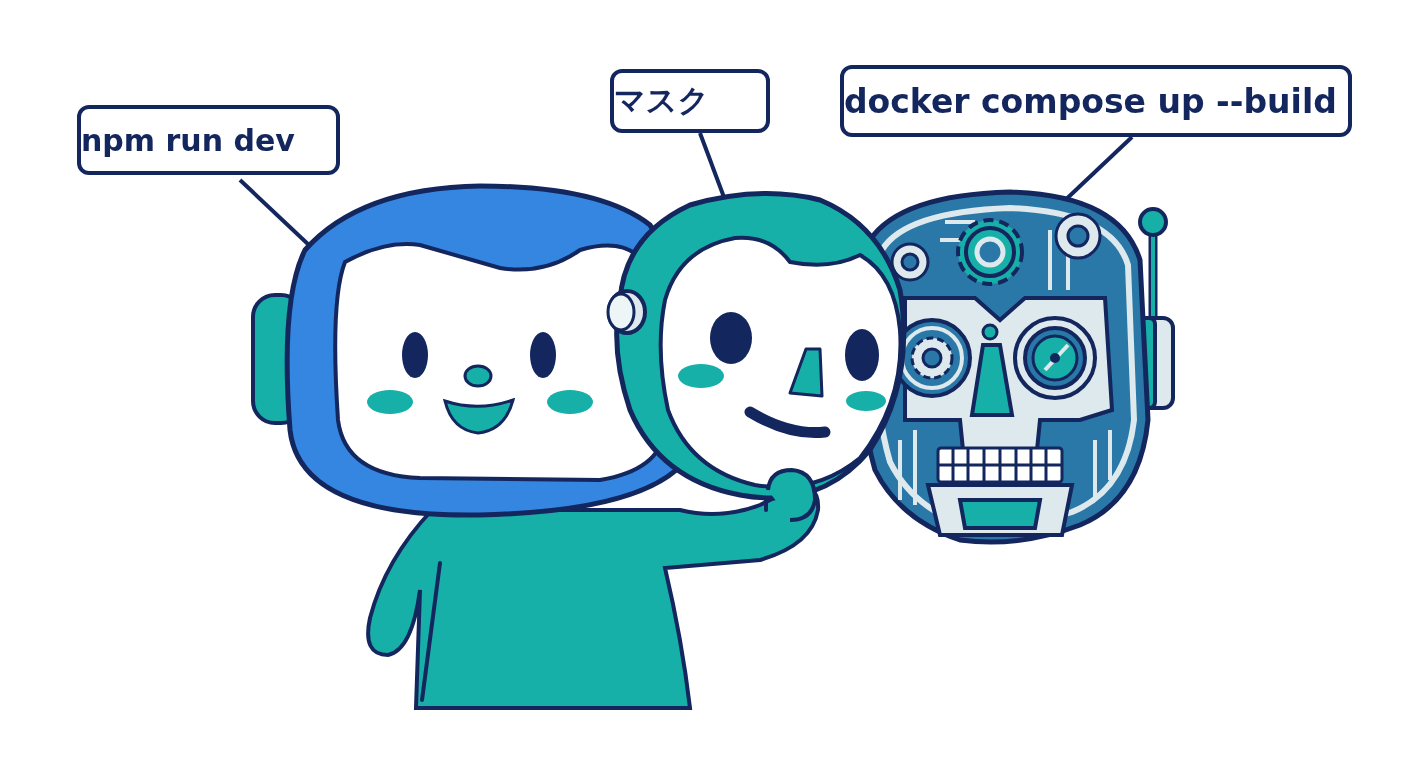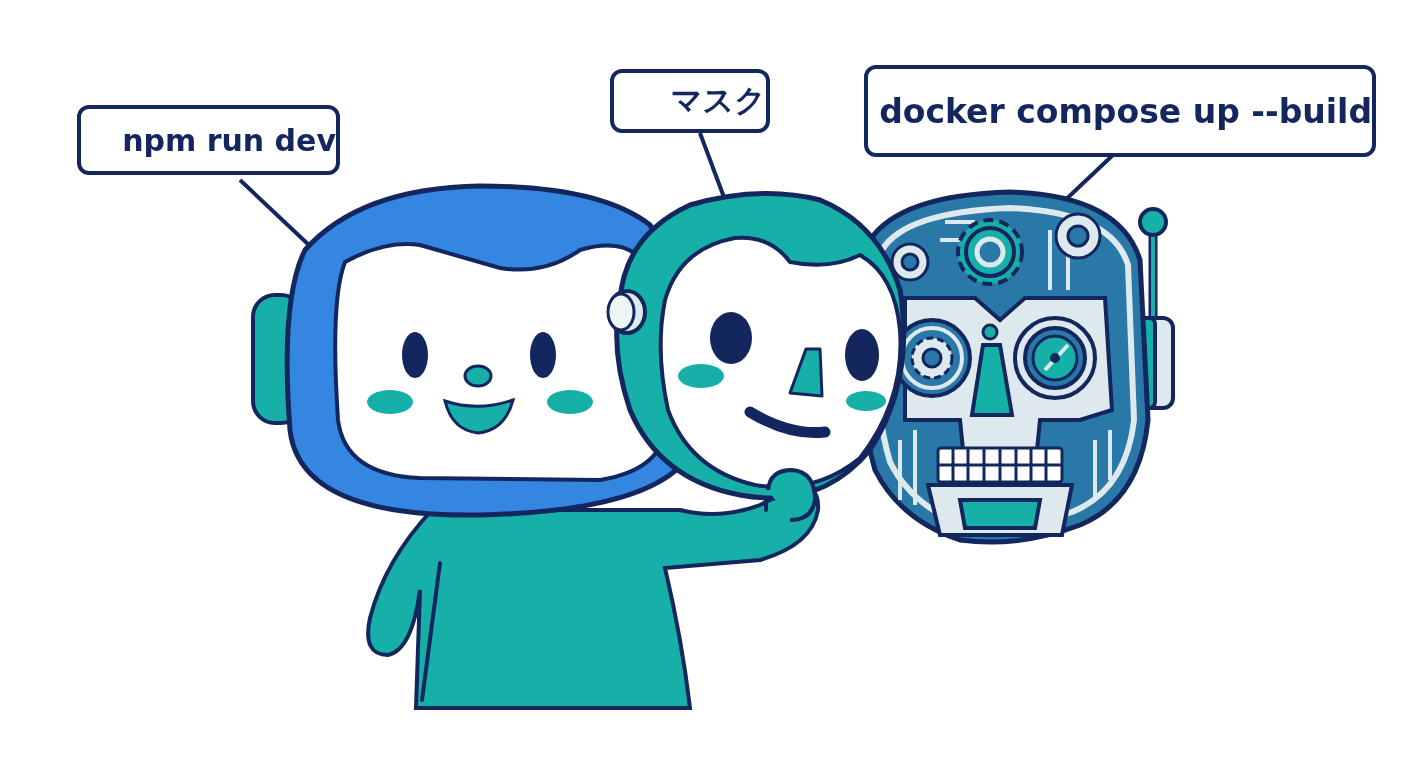--- a/index.html
+++ b/index.html
@@ -1,25 +1,25 @@
 <!DOCTYPE html>
 <html><head>
 <meta charset="utf-8">
 <style>
   html, body { margin:0; padding:0; background:#ffffff; }
   body { width:1408px; height:768px; overflow:hidden; position:relative;
          font-family:"DejaVu Sans", "Liberation Sans", sans-serif; }
   #scene { position:absolute; left:0; top:0; width:1408px; height:768px; }
   .label { position:absolute; box-sizing:border-box; border:4px solid #13265e;
            border-radius:12px; background:#ffffff; color:#13265e;
-           font-weight:bold; display:flex; align-items:center; justify-content:flex-end;
+           font-weight:bold; display:flex; align-items:center; justify-content:flex-start;
            white-space:nowrap; }
   #label-npm { left:77px; top:105px; width:263px; height:70px; font-size:30px; }
   #label-mask { left:610px; top:69px; width:160px; height:64px; font-size:31px; }
-  #label-docker { left:840px; top:65px; width:512px; height:92px; font-size:33px;margin-left:24px; }
+  #label-docker { left:840px; top:65px; width:512px; height:72px; font-size:33px; }
 </style>
 </head>
 <body>
 
 <svg id="scene" viewBox="0 0 1408 768" xmlns="http://www.w3.org/2000/svg">
 
   <g stroke="#13265e" stroke-width="4" fill="none">
     <line x1="240" y1="180" x2="310" y2="246"></line>
     <line x1="700" y1="133" x2="725" y2="200"></line>
     <line x1="1132" y1="137" x2="1060" y2="205"></line>

